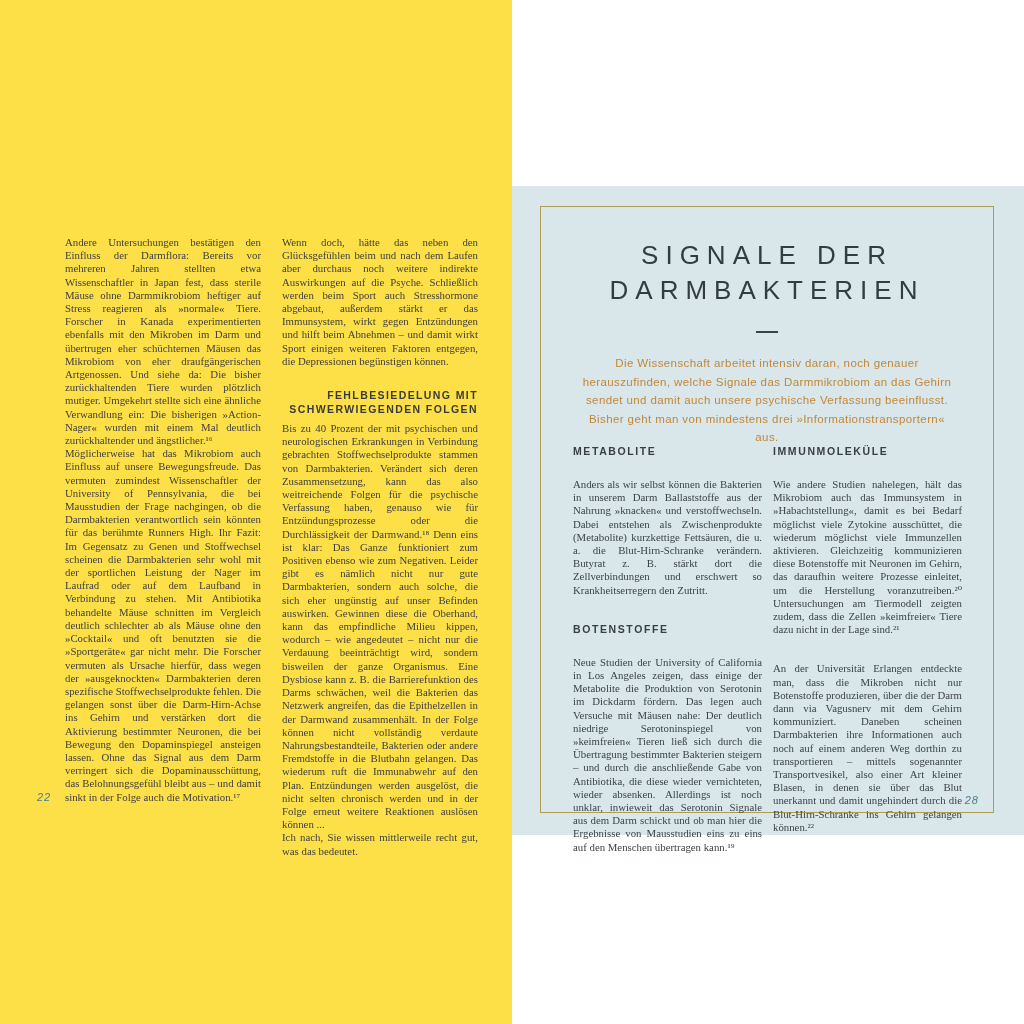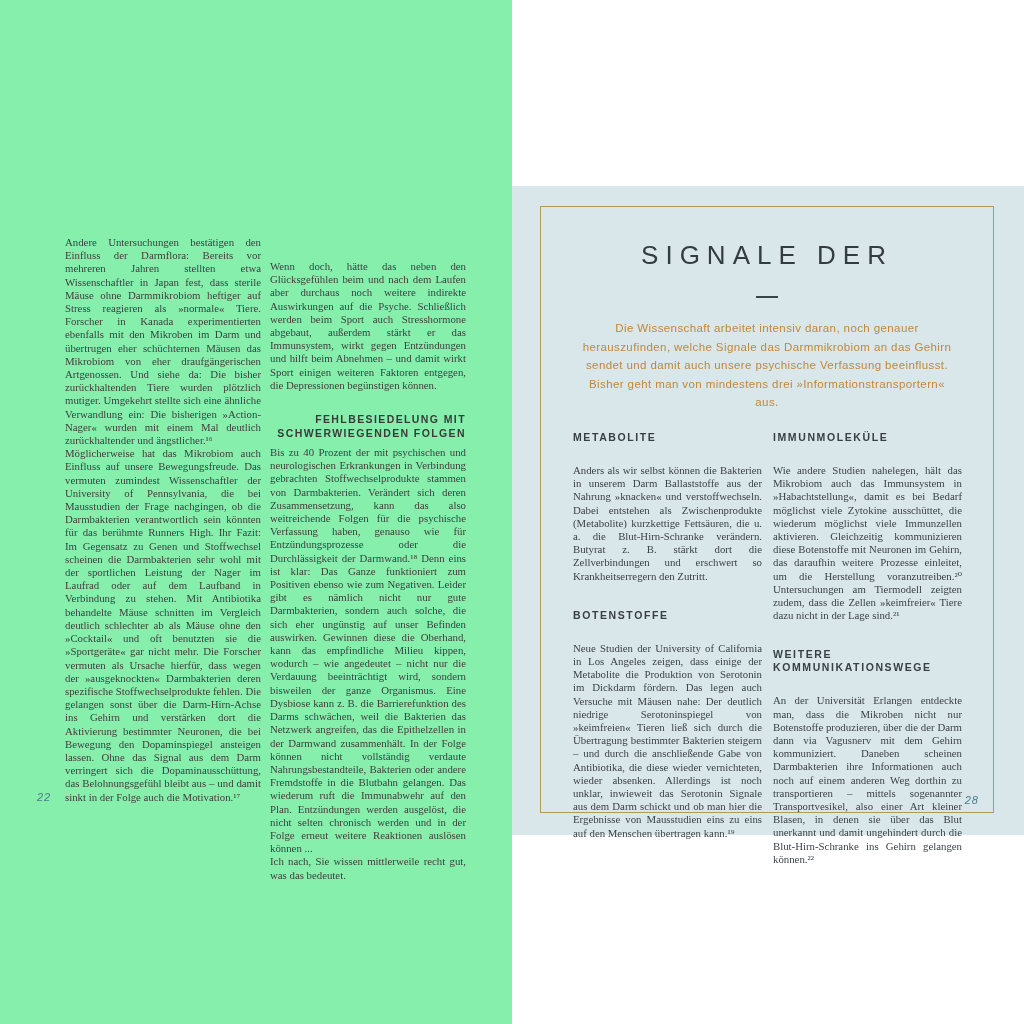--- a/index.html
+++ b/index.html
@@ -7,24 +7,24 @@
   .spread {
     position: relative;
     width: 1024px;
     height: 1024px;
     background: #ffffff;
     overflow: hidden;
     font-family: "Liberation Serif", "DejaVu Serif", serif;
   }
 
   
-  .page-left { position: absolute; left: 0; top: 0; width: 512px; height: 1024px; background: #86efac; }
+  .page-left { position: absolute; left: 0; top: 0; width: 512px; height: 1024px; background: #fde047; }
   .lcol { position: absolute; top: 236px; width: 196px; }
   .lcol-1 { left: 65px; }
-  .lcol-2 { left: 270px; margin-top: 24px; }
+  .lcol-2 { left: 282px; }
   .body-text {
     font-family: "Liberation Serif", "DejaVu Serif", serif;
     font-size: 10.8px;
     line-height: 13.2px;
     color: #3e3e3e;
     text-align: justify;
     hyphens: auto;
     -webkit-hyphens: auto;
   }
   .sec-heading {
@@ -81,21 +81,21 @@
     margin: 21px auto 0 auto;
     text-align: center;
     font-family: "Liberation Sans", "DejaVu Sans", sans-serif;
     font-size: 11.5px;
     line-height: 18.5px;
     letter-spacing: 0.4px;
     color: #c28739;
   }
   .rcols {
     position: absolute;
-    left: 0; top: 224px;
+    left: 0; top: 238px;
     width: 100%;
     padding: 0 31px 0 32px;
     display: flex;
     justify-content: space-between;
   }
   .rcol { width: 189px; }
   .rsec { margin-bottom: 26px; }
   .rsec-heading {
     font-family: "Liberation Sans", "DejaVu Sans", sans-serif;
     font-weight: bold;
@@ -124,20 +124,21 @@
       <p class="body-text">Bis zu 40 Prozent der mit psychischen und neurologischen Erkrankungen in Verbindung gebrachten Stoffwechselprodukte stammen von Darmbakterien. Verändert sich deren Zusammensetzung, kann das also weitreichende Folgen für die psychische Verfassung haben, genauso wie für Entzündungsprozesse oder die Durchlässigkeit der Darmwand.¹⁸ Denn eins ist klar: Das Ganze funktioniert zum Positiven ebenso wie zum Negativen. Leider gibt es nämlich nicht nur gute Darmbakterien, sondern auch solche, die sich eher ungünstig auf unser Befinden auswirken. Gewinnen diese die Oberhand, kann das empfindliche Milieu kippen, wodurch – wie angedeutet – nicht nur die Verdauung beeinträchtigt wird, sondern bisweilen der ganze Organismus. Eine Dysbiose kann z. B. die Barrierefunktion des Darms schwächen, weil die Bakterien das Netzwerk angreifen, das die Epithelzellen in der Darmwand zusammenhält. In der Folge können nicht vollständig verdaute Nahrungsbestandteile, Bakterien oder andere Fremdstoffe in die Blutbahn gelangen. Das wiederum ruft die Immunabwehr auf den Plan. Entzündungen werden ausgelöst, die nicht selten chronisch werden und in der Folge erneut weitere Reaktionen auslösen können ...</p>
       <p class="body-text">Ich nach, Sie wissen mittlerweile recht gut, was das bedeutet.</p>
     </div>
     <div class="pagenum pagenum-left">22</div>
   </div>
 
   <div class="page-right">
     <div class="gold-box">
       <h1 class="chapter-title">
         <span>SIGNALE DER</span><br>
+        <span>DARMBAKTERIEN</span>
       </h1>
       <div class="divider-dash"></div>
       <p class="chapter-intro">Die Wissenschaft arbeitet intensiv daran, noch genauer herauszufinden, welche Signale das Darmmikrobiom an das Gehirn sendet und damit auch unsere psychische Verfassung beeinflusst. Bisher geht man von mindestens drei »Informationstransportern« aus.</p>
 
       <div class="rcols">
         <div class="rcol">
           <section class="rsec">
             <h4 class="rsec-heading">METABOLITE</h4>
             <p class="body-text">Anders als wir selbst können die Bakterien in unserem Darm Ballaststoffe aus der Nahrung »knacken« und verstoffwechseln. Dabei entstehen als Zwischenprodukte (Metabolite) kurzkettige Fettsäuren, die u. a. die Blut-Hirn-Schranke verändern. Butyrat z. B. stärkt dort die Zellverbindungen und erschwert so Krankheitserregern den Zutritt.</p>
           </section>
@@ -145,21 +146,20 @@
             <h4 class="rsec-heading">BOTENSTOFFE</h4>
             <p class="body-text">Neue Studien der University of California in Los Angeles zeigen, dass einige der Metabolite die Produktion von Serotonin im Dickdarm fördern. Das legen auch Versuche mit Mäusen nahe: Der deutlich niedrige Serotoninspiegel von »keimfreien« Tieren ließ sich durch die Übertragung bestimmter Bakterien steigern – und durch die anschließende Gabe von Antibiotika, die diese wieder vernichteten, wieder absenken. Allerdings ist noch unklar, inwieweit das Serotonin Signale aus dem Darm schickt und ob man hier die Ergebnisse von Mausstudien eins zu eins auf den Menschen übertragen kann.¹⁹</p>
           </section>
         </div>
         <div class="rcol">
           <section class="rsec">
             <h4 class="rsec-heading">IMMUNMOLEKÜLE</h4>
             <p class="body-text">Wie andere Studien nahelegen, hält das Mikrobiom auch das Immunsystem in »Habachtstellung«, damit es bei Bedarf möglichst viele Zytokine ausschüttet, die wiederum möglichst viele Immunzellen aktivieren. Gleichzeitig kommunizieren diese Botenstoffe mit Neuronen im Gehirn, das daraufhin weitere Prozesse einleitet, um die Herstellung voranzutreiben.²⁰ Untersuchungen am Tiermodell zeigten zudem, dass die Zellen »keimfreier« Tiere dazu nicht in der Lage sind.²¹</p>
           </section>
           <section class="rsec">
-            <h4 class="rsec-heading">WEITERE KOMMUNIKATIONSWEGE</h4>
             <p class="body-text">An der Universität Erlangen entdeckte man, dass die Mikroben nicht nur Botenstoffe produzieren, über die der Darm dann via Vagusnerv mit dem Gehirn kommuniziert. Daneben scheinen Darmbakterien ihre Informationen auch noch auf einem anderen Weg dorthin zu transportieren – mittels sogenannter Transportvesikel, also einer Art kleiner Blasen, in denen sie über das Blut unerkannt und damit ungehindert durch die Blut-Hirn-Schranke ins Gehirn gelangen können.²²</p>
           </section>
         </div>
       </div>
 
       <div class="pagenum pagenum-right">28</div>
     </div>
   </div>
 
 </div>

